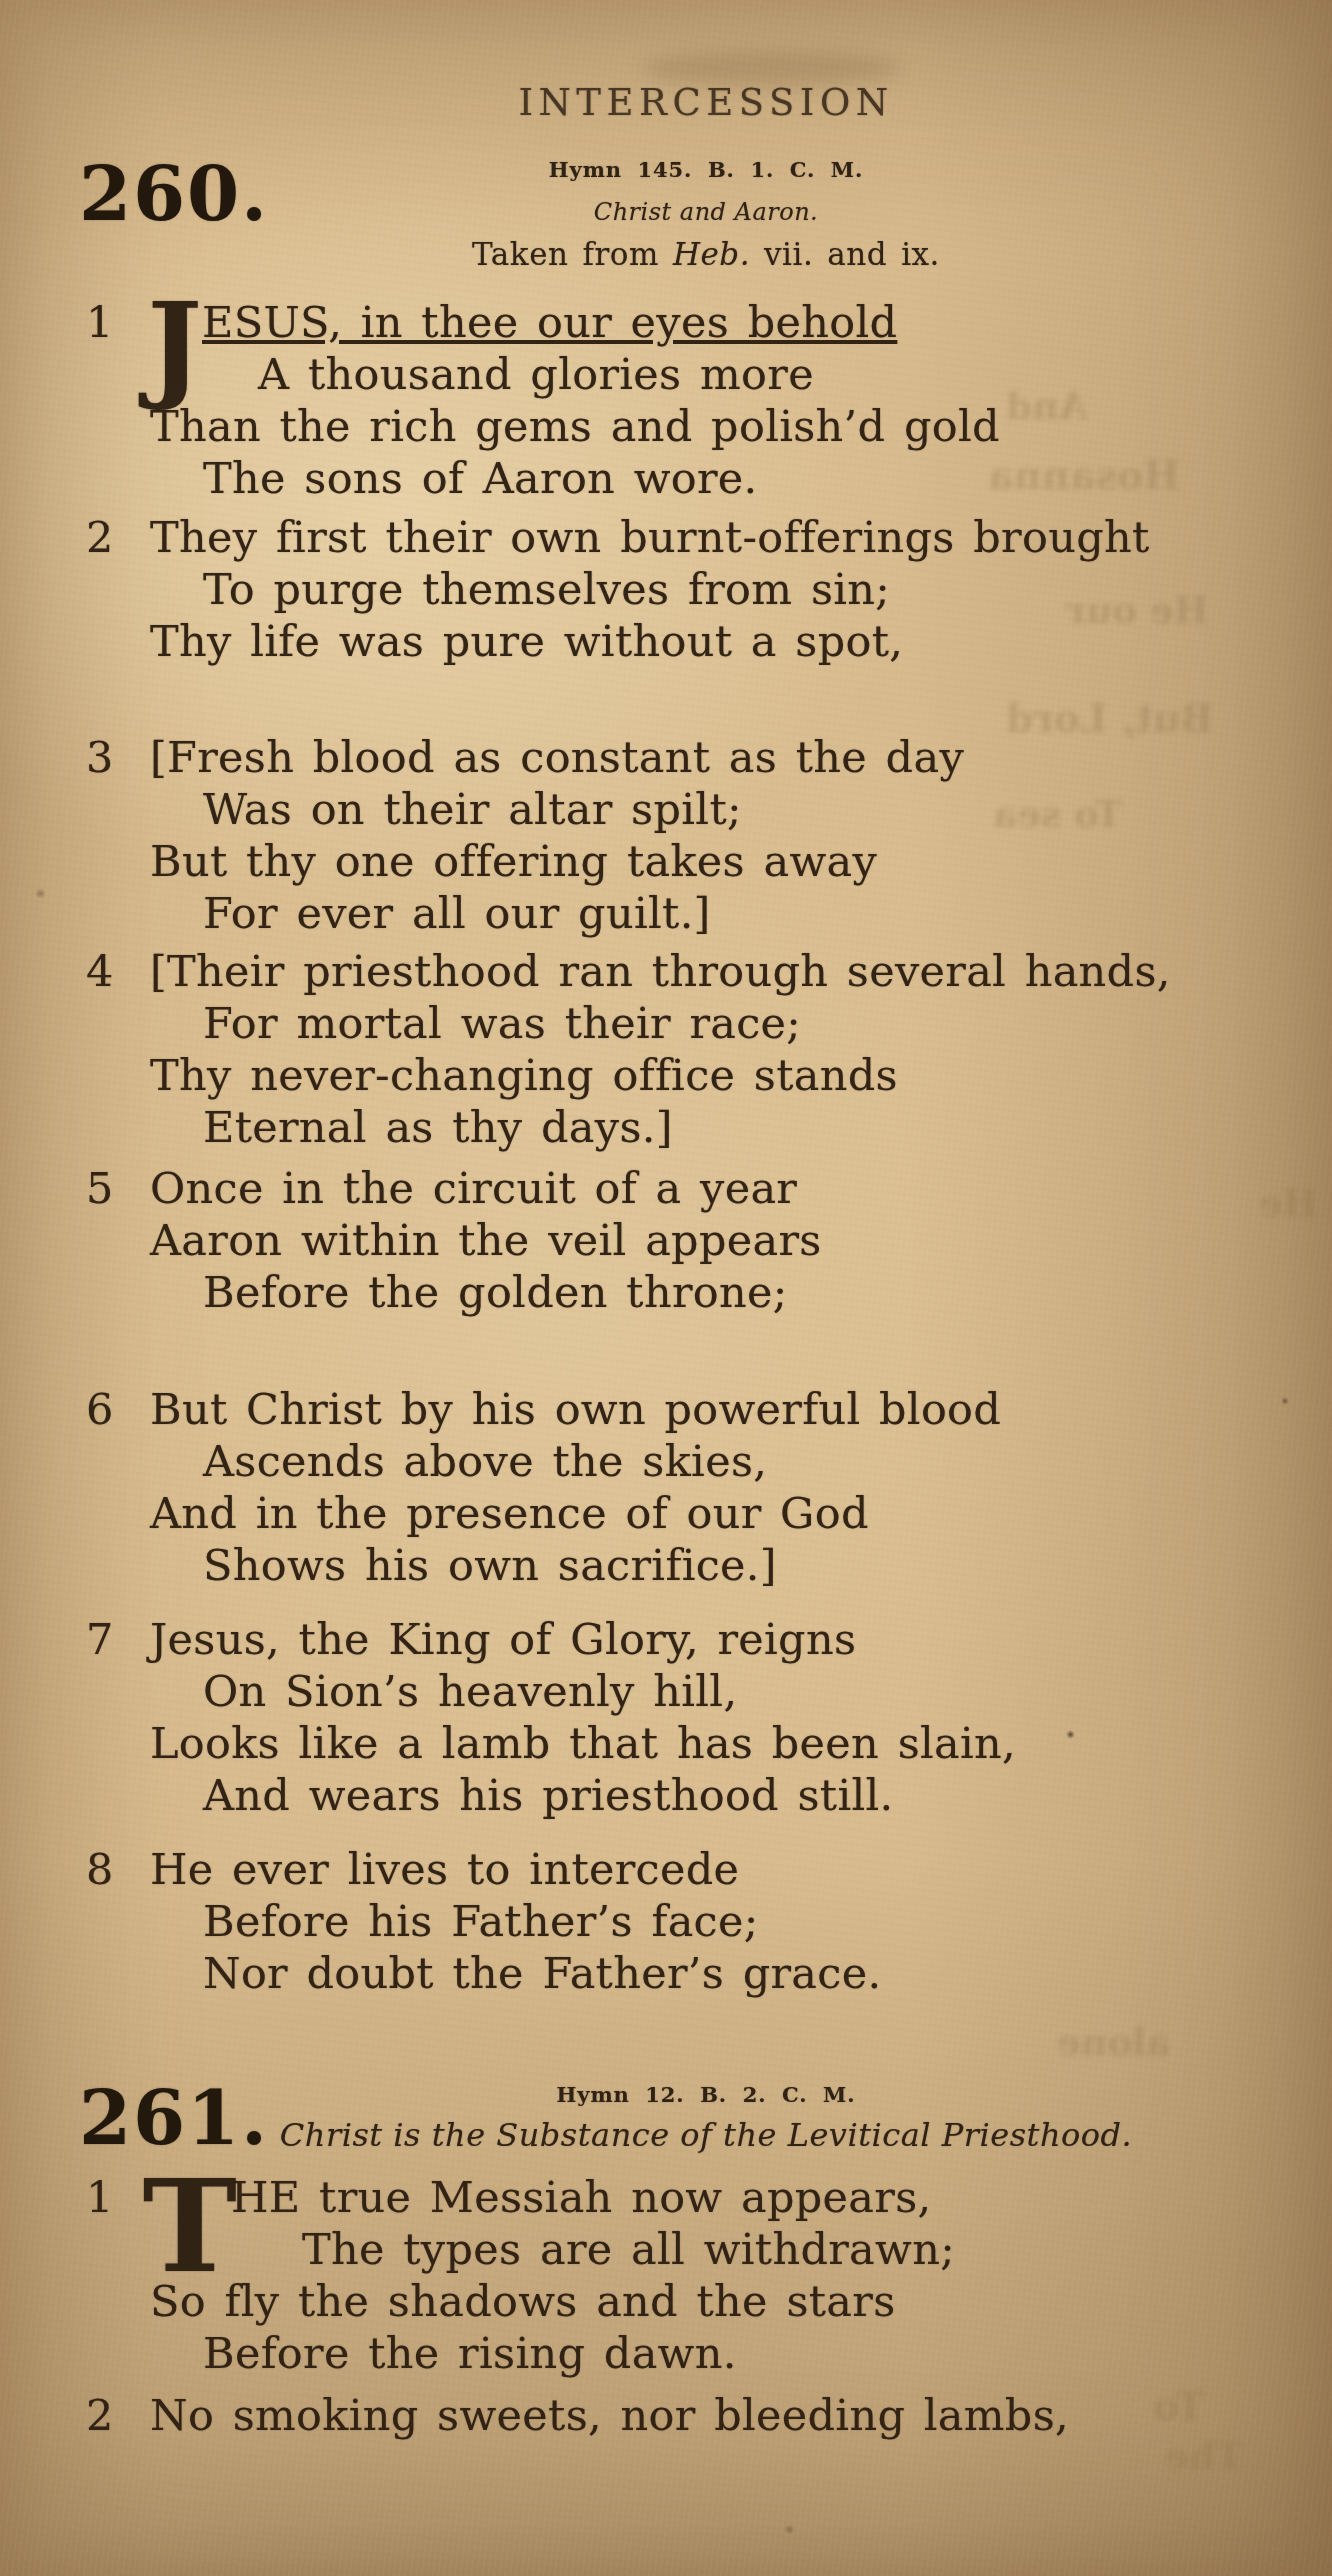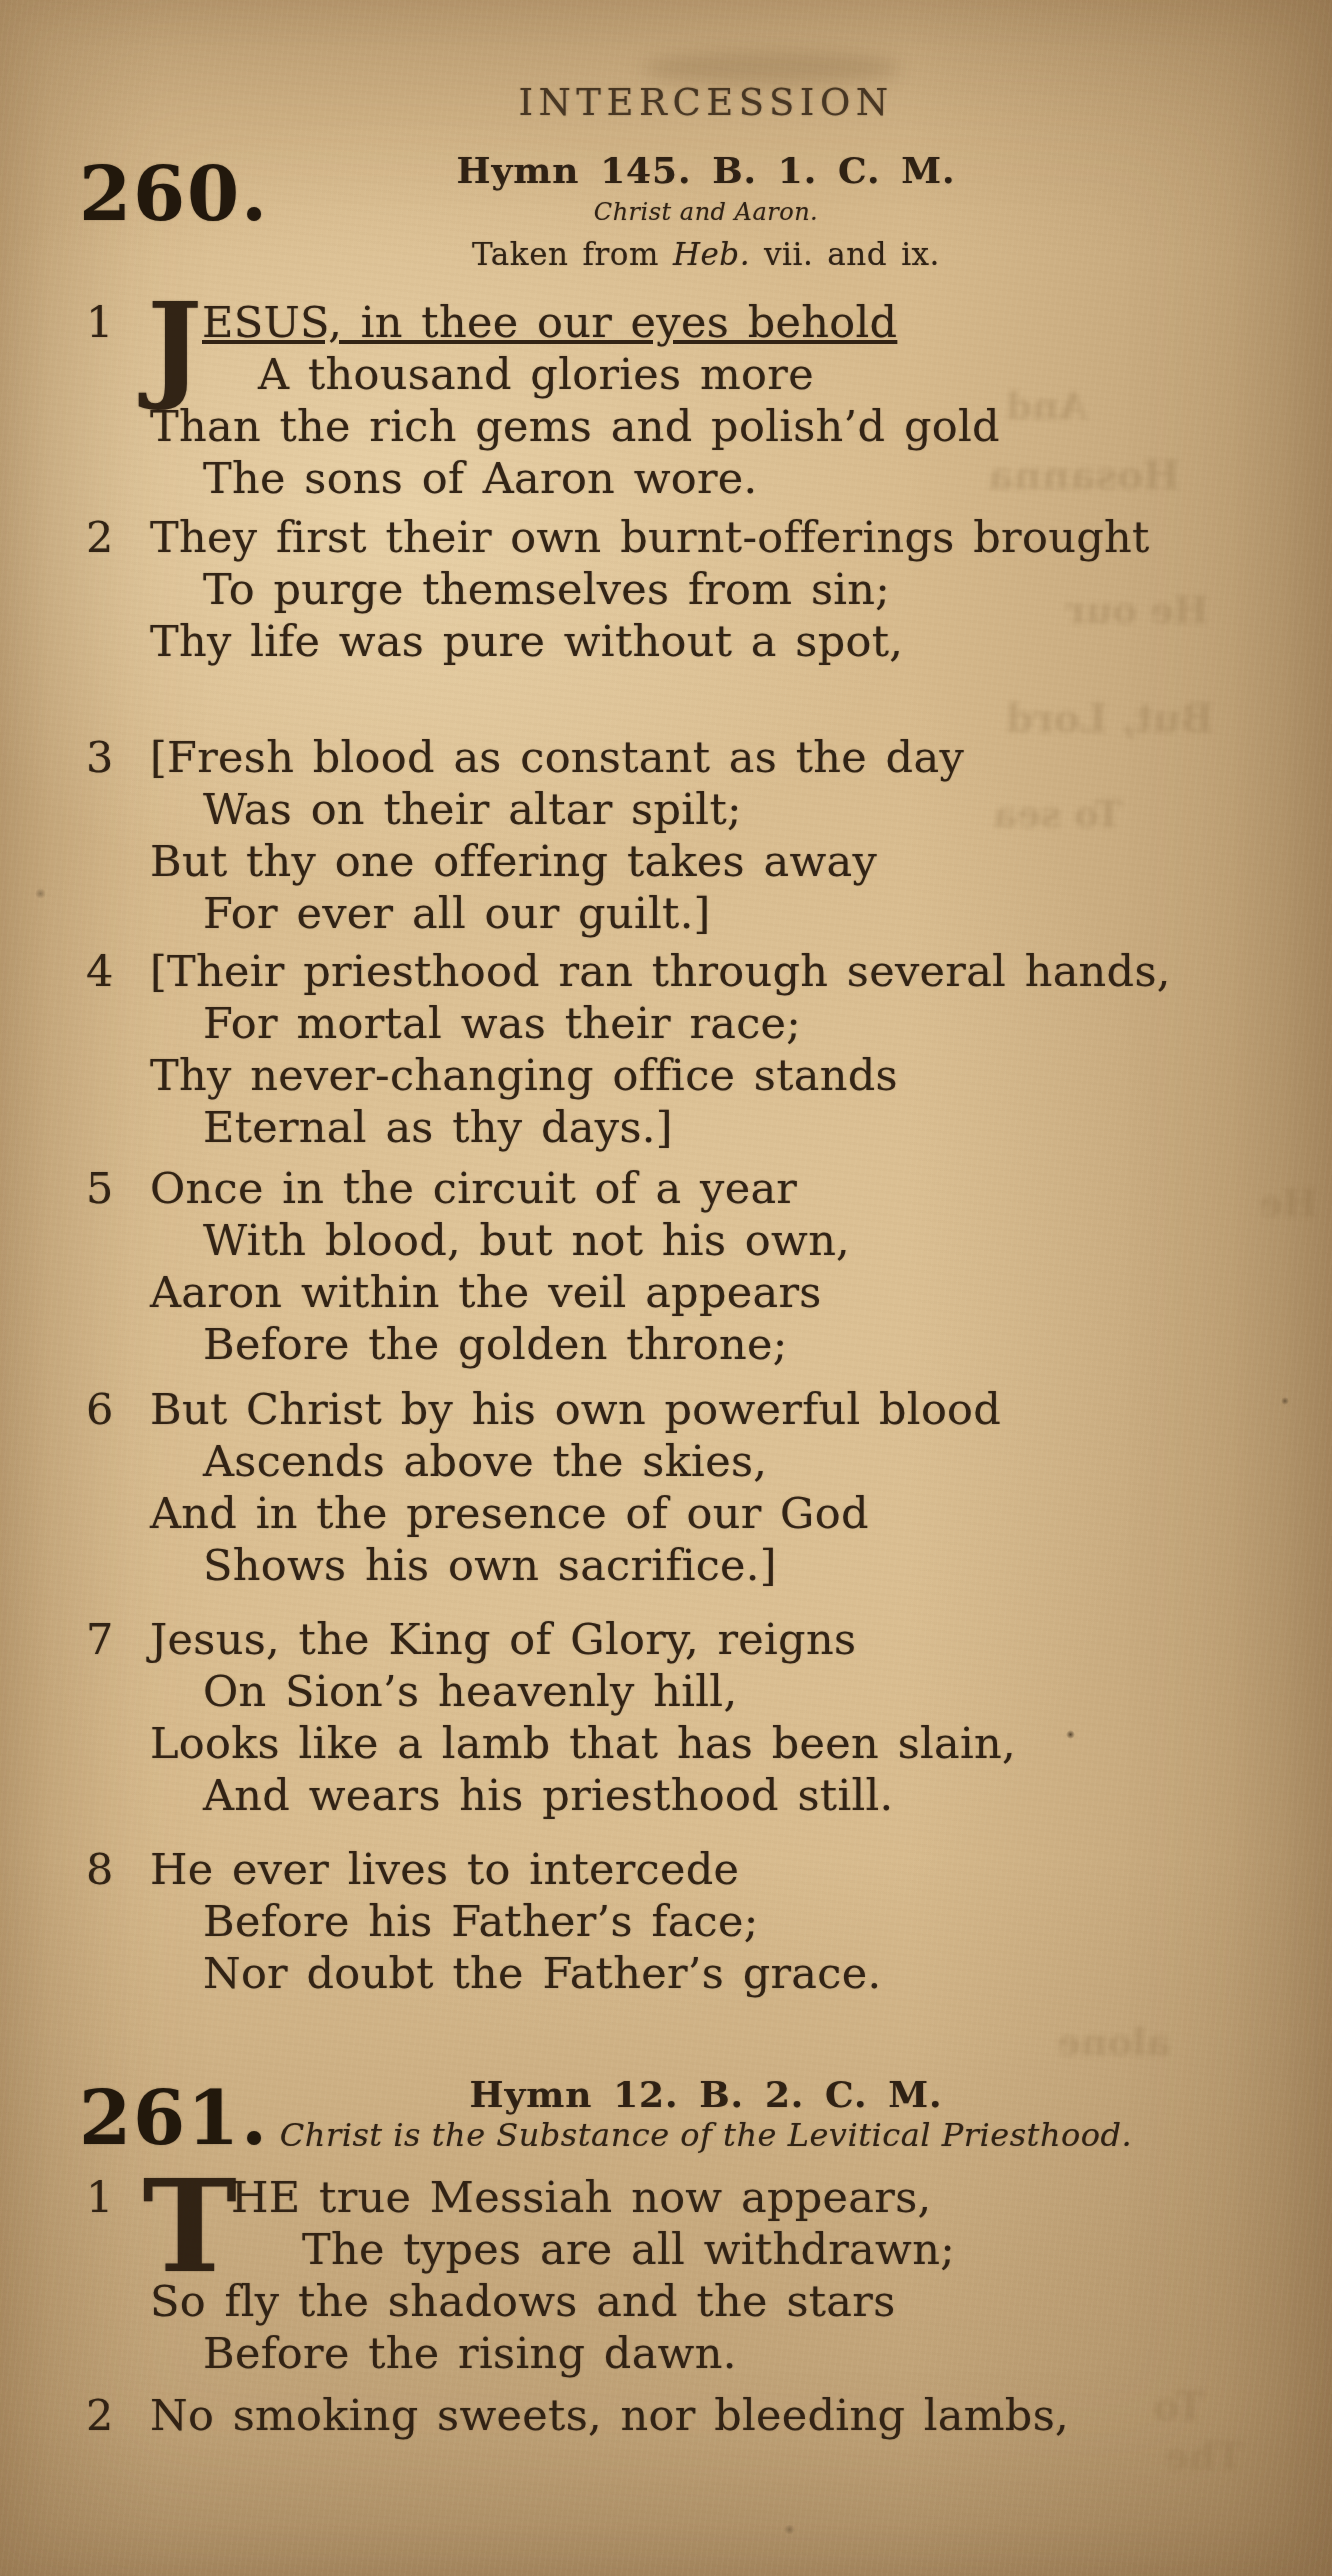--- a/index.html
+++ b/index.html
@@ -37,21 +37,21 @@
     position:absolute;left:79px;
     font-size:75px;font-weight:bold;letter-spacing:1.8px;
     color:rgba(30,20,10,.95);
     text-shadow:0 0 1.4px rgba(30,20,10,.5);
   }
   .meta{
     position:absolute;left:92px;right:13px;text-align:center;
     color:rgba(40,27,15,.92);
     text-shadow:0 0 1.2px rgba(40,27,15,.45);
   }
-  .meta .m1{font-size:36px;font-weight:bold;line-height:40px;letter-spacing:0.9px;word-spacing:7.4px;}
+  .meta .m1{font-size:21px;font-weight:bold;line-height:40px;letter-spacing:0.9px;word-spacing:7.4px;}
   .meta .m2{font-size:24px;font-style:italic;line-height:44px;letter-spacing:0.5px;}
   .meta .m3{font-size:31px;line-height:40px;letter-spacing:0.5px;word-spacing:3.7px;}
   .meta .m2b{font-size:32px;font-style:italic;line-height:42px;letter-spacing:0.5px;}
   .verse{
     position:absolute;left:150px;width:1149px;
     font-size:43px;line-height:52px;
     letter-spacing:0.3px;word-spacing:4.6px;
     text-shadow:0 0 1.3px rgba(43,29,16,.45);
   }
   .vnum{position:absolute;left:-64px;top:0;}
@@ -144,21 +144,20 @@
       <span class="vnum">4</span>
       <div class="line">[Their priesthood ran through several hands,</div>
       <div class="line indent">For mortal was their race;</div>
       <div class="line">Thy never-changing office stands</div>
       <div class="line indent">Eternal as thy days.]</div>
     </div>
 
     <div class="verse" style="top:1162px;">
       <span class="vnum">5</span>
       <div class="line">Once in the circuit of a year</div>
-      <div class="line indent">With blood, but not his own,</div>
       <div class="line">Aaron within the veil appears</div>
       <div class="line indent">Before the golden throne;</div>
     </div>
 
     <div class="verse" style="top:1383px;">
       <span class="vnum">6</span>
       <div class="line">But Christ by his own powerful blood</div>
       <div class="line indent">Ascends above the skies,</div>
       <div class="line">And in the presence of our God</div>
       <div class="line indent">Shows his own sacrifice.]</div>

